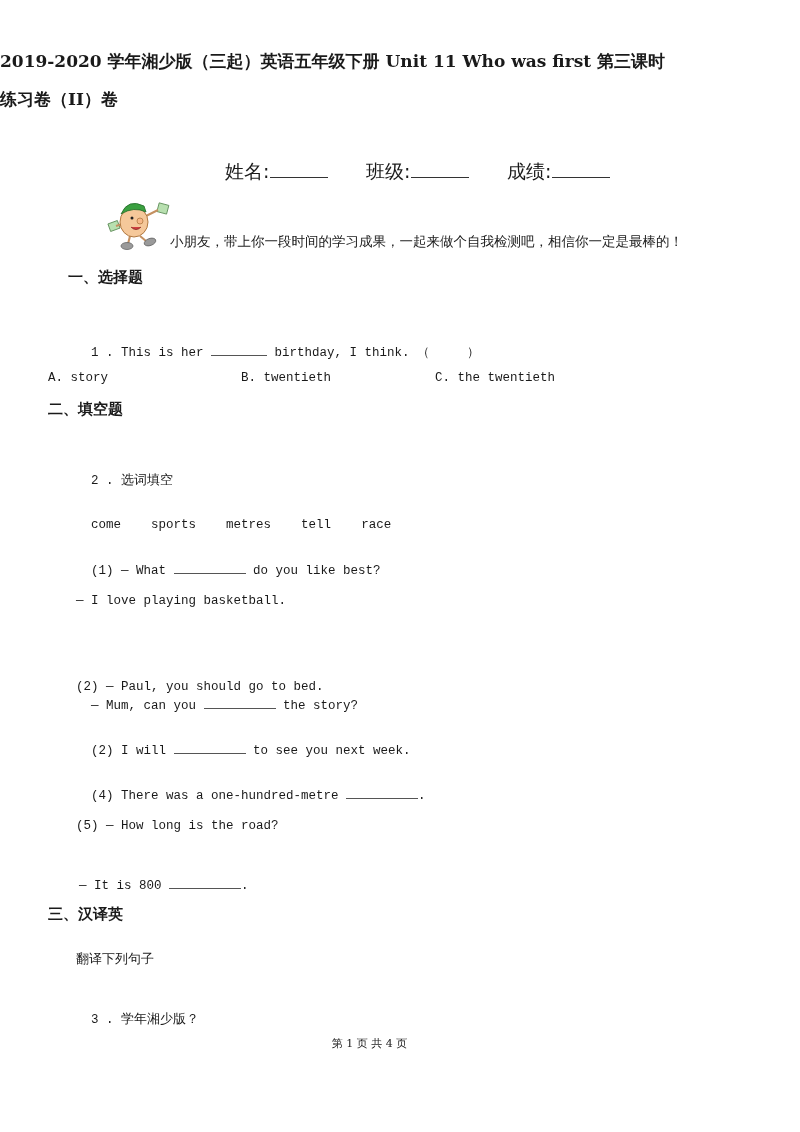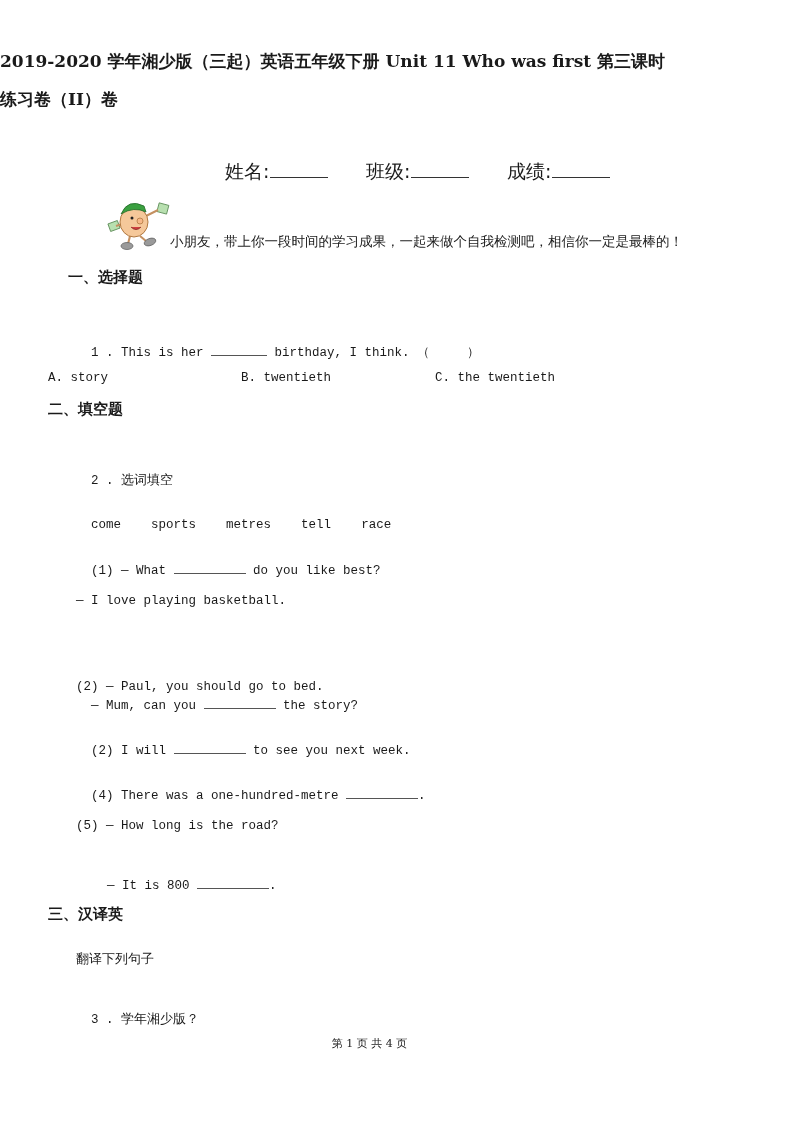--- a/index.html
+++ b/index.html
@@ -90,21 +90,21 @@
 <div class="abs mono" style="left:76px; top:684px;">
   <span>— Mum, can you</span> <span class="blank" style="width:72px;"></span> <span>the story?</span>
 </div>
 <div class="abs mono" style="left:76px; top:729px;">
   <span>(2) I will</span> <span class="blank" style="width:72px;"></span> <span>to see you next week.</span>
 </div>
 <div class="abs mono" style="left:76px; top:774px;">
   <span>(4) There was a one-hundred-metre</span> <span class="blank" style="width:72px;"></span><span>.</span>
 </div>
 <div class="abs mono" style="left:76px; top:819px;">(5) — How long is the road?</div>
-<div class="abs mono" style="left:92px; top:864px;">
+<div class="abs mono" style="left:64px; top:864px;">
   <span>— It is 800</span> <span class="blank" style="width:72px;"></span><span>.</span>
 </div>
 
 <div class="abs heading" style="left:48px; top:905px;">三、汉译英</div>
 <div class="abs cn" style="left:76px; top:950px;">翻译下列句子</div>
 <div class="abs mono" style="left:76px; top:996px;">
   <span>3 .</span> <span class="cn">学年湘少版？</span>
 </div>
 
 <div class="abs footer" style="top:1036px;">第 1 页 共 4 页</div>

